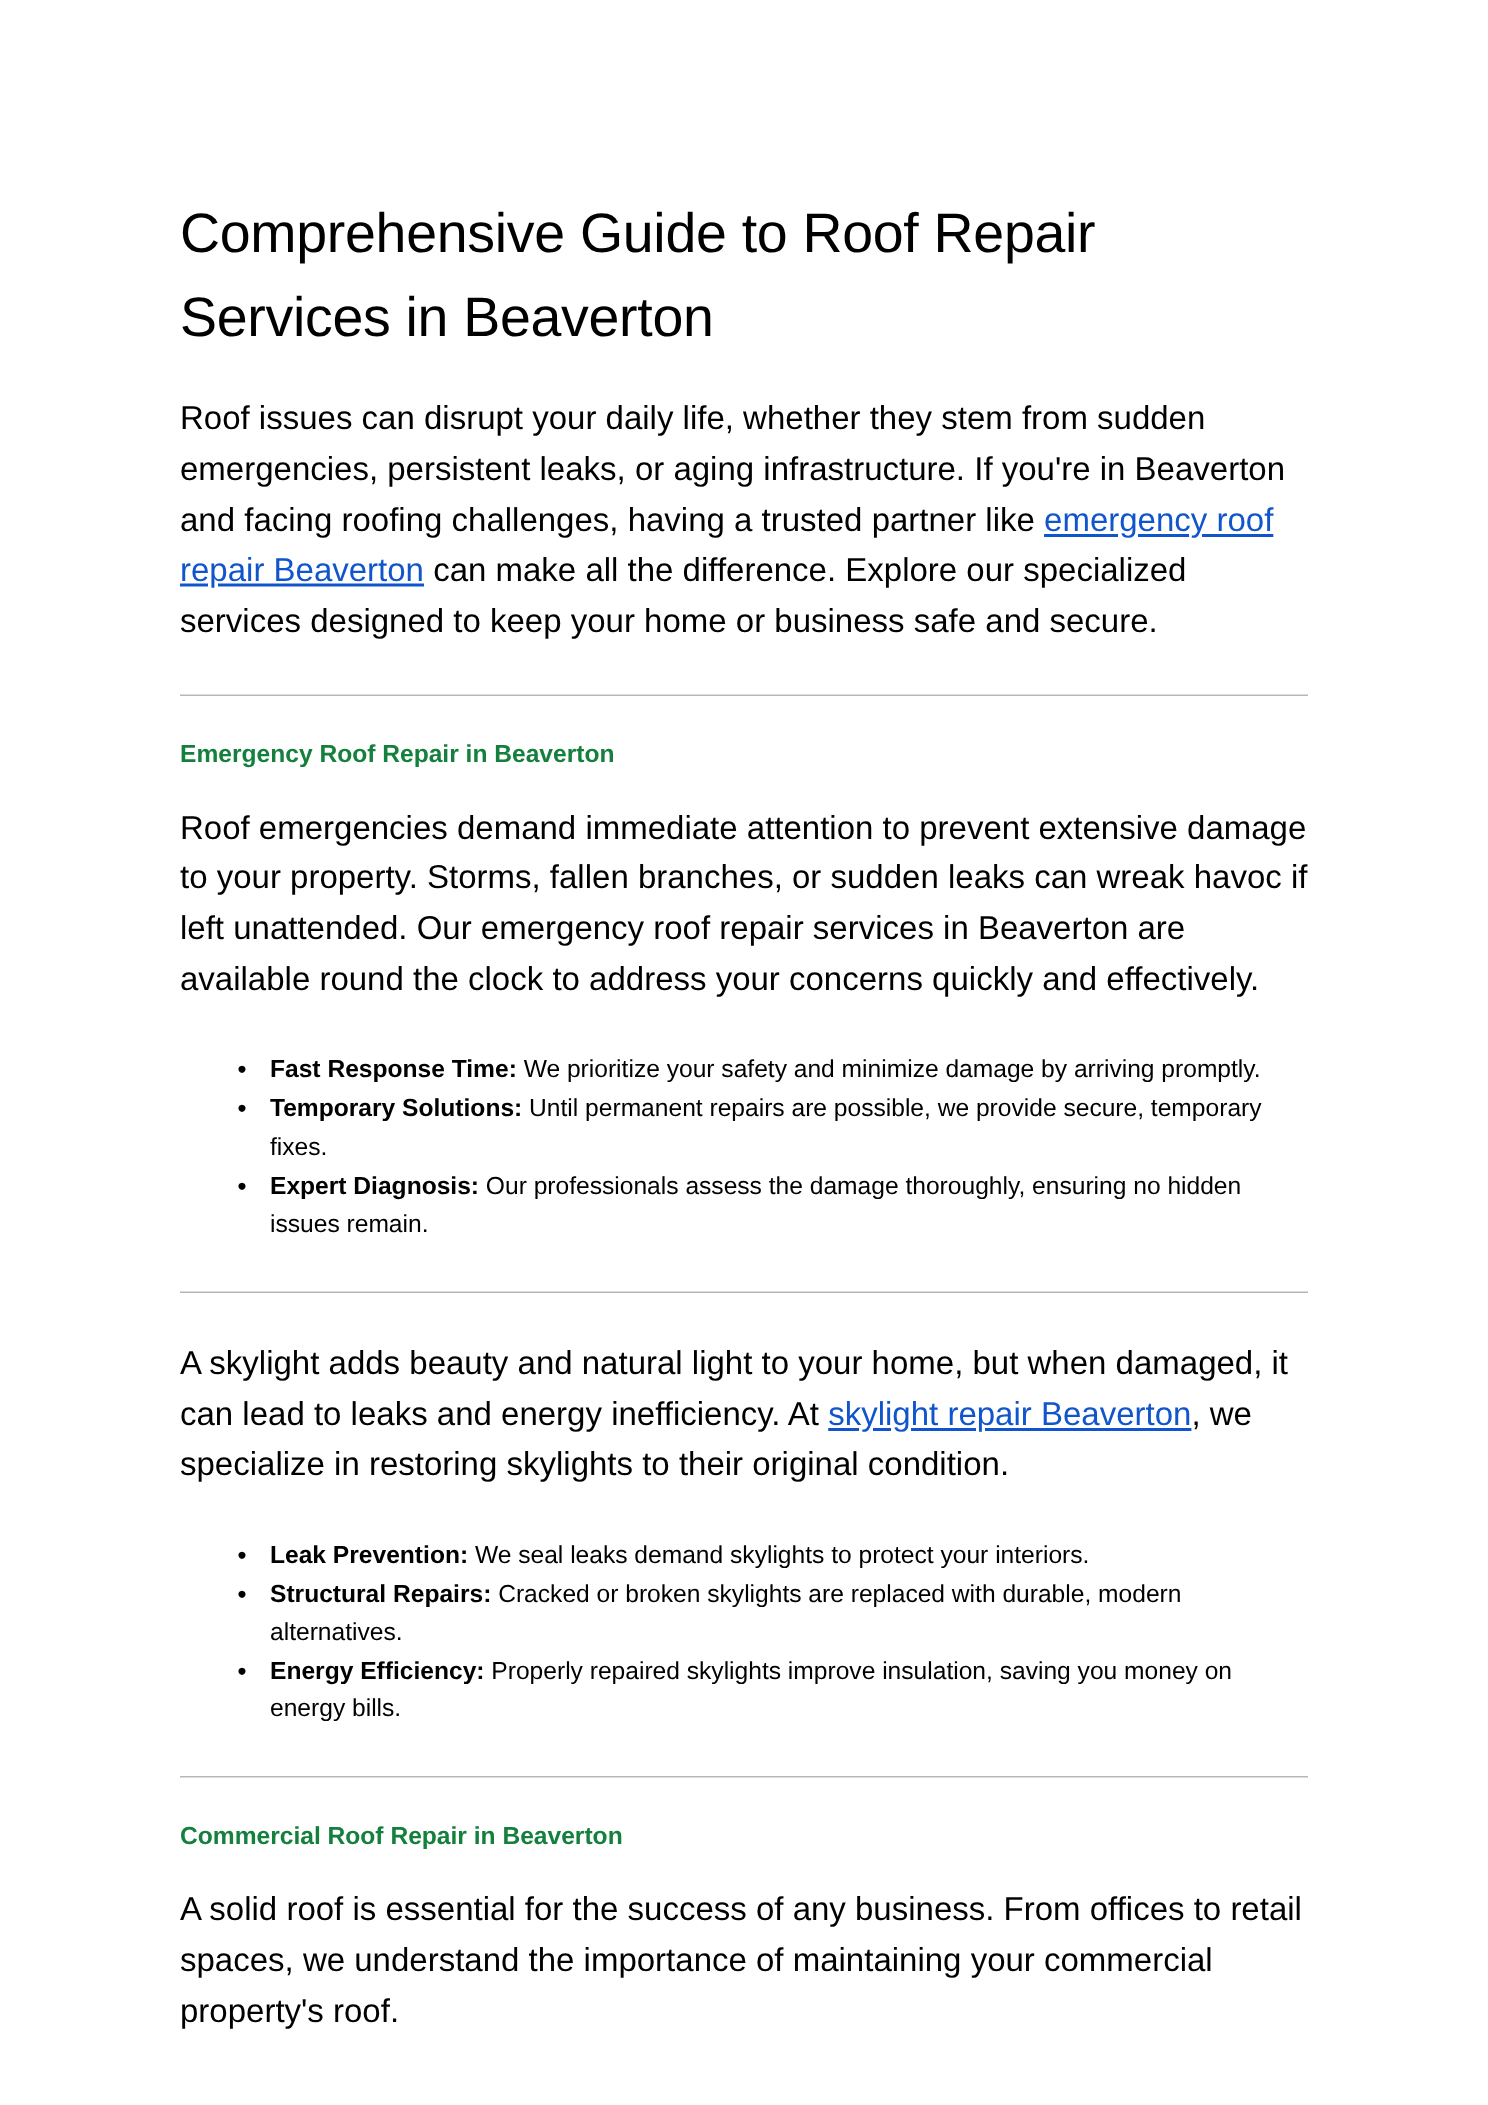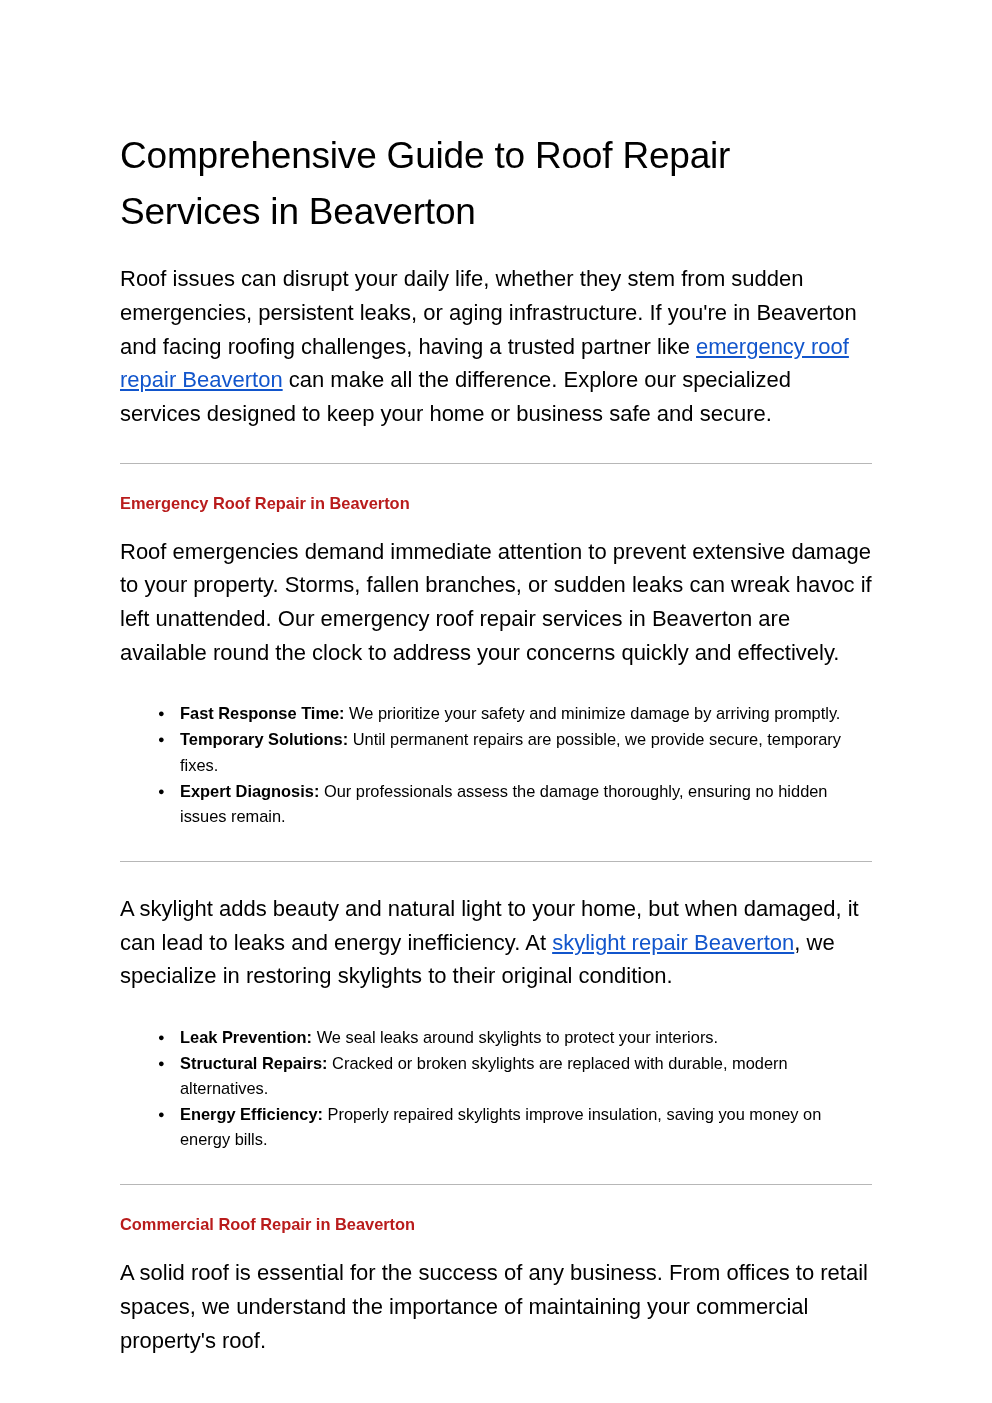--- a/index.html
+++ b/index.html
@@ -42,21 +42,21 @@
   }
   hr.section-divider {
     border: none;
     border-top: 1px solid #b7b7b7;
     margin: 32px 0 30px 0;
   }
   h2.section-heading {
     font-size: 16.4px;
     font-weight: bold;
     margin: 0 0 22px 0;
-    color: #b91c1c;
+    color: #15803d;
   }
   ul.bullet-list {
     margin: 32px 0 0 0;
     padding-left: 60px;
     list-style: none;
   }
   ul.bullet-list li {
     font-size: 16.4px;
     line-height: 1.53;
     margin-bottom: 1px;
@@ -95,21 +95,21 @@
   <ul class="bullet-list">
     <li><span class="lead">Fast Response Time:</span><span> We prioritize your safety and minimize damage by arriving promptly.</span></li>
     <li><span class="lead">Temporary Solutions:</span><span> Until permanent repairs are possible, we provide secure, temporary fixes.</span></li>
     <li><span class="lead">Expert Diagnosis:</span><span> Our professionals assess the damage thoroughly, ensuring no hidden issues remain.</span></li>
   </ul>
 
   <hr class="section-divider">
 
   <p class="body-text section-body"><span>A skylight adds beauty and natural light to your home, but when damaged, it can lead to leaks and energy inefficiency. At </span><a class="inline-link" href="#">skylight repair Beaverton</a><span>, we specialize in restoring skylights to their original condition.</span></p>
   <ul class="bullet-list">
-    <li><span class="lead">Leak Prevention:</span><span> We seal leaks around skylights to protect your interiors.</span></li>
+    <li><span class="lead">Leak Prevention:</span><span> We seal leaks demand skylights to protect your interiors.</span></li>
     <li><span class="lead">Structural Repairs:</span><span> Cracked or broken skylights are replaced with durable, modern alternatives.</span></li>
     <li><span class="lead">Energy Efficiency:</span><span> Properly repaired skylights improve insulation, saving you money on energy bills.</span></li>
   </ul>
 
   <hr class="section-divider">
 
   <h2 class="section-heading">Commercial Roof Repair in Beaverton</h2>
   <p class="body-text section-body">A solid roof is essential for the success of any business. From offices to retail spaces, we understand the importance of maintaining your commercial property's roof.</p>
 
 </div>

